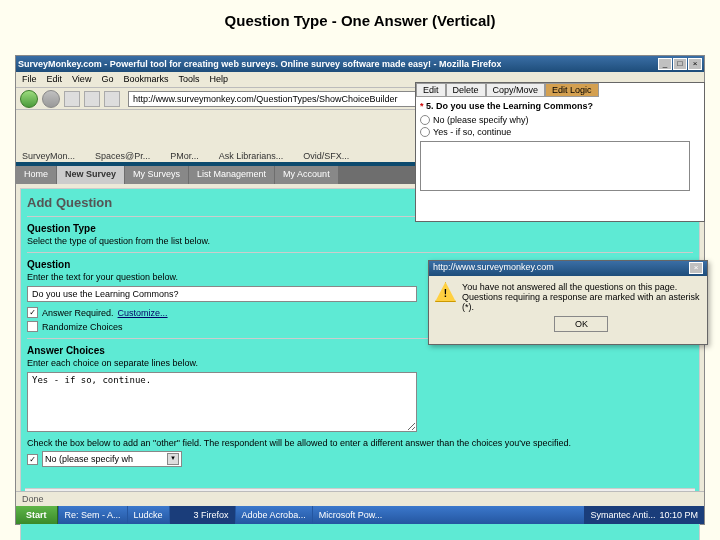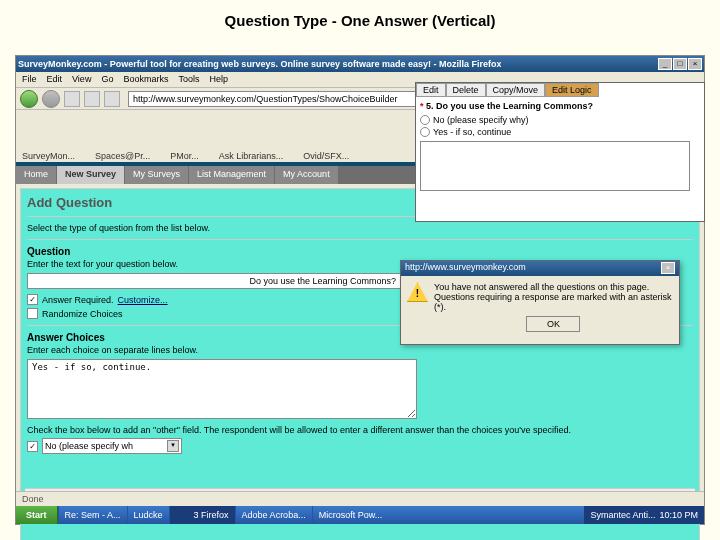--- a/index.html
+++ b/index.html
@@ -20,21 +20,21 @@
   .bm-item { display:flex; align-items:center; gap:2px; }
   .nav-tabs { background:#6e6e6e; height:18px; display:flex; gap:1px; padding:0; font-size:9px; }
   .nav-tab { background:#888; color:#fff; padding:3px 8px; }
   .nav-tab.active { background:#ccc; color:#333; font-weight:bold; }
   .content { background:#5eead4; border:1px solid #ccc; margin:4px; height: 355px; overflow:hidden; padding:6px; position:relative; }
   .add-q { font-size:13px; font-weight:bold; color:#555; margin-bottom:6px; }
   .section-label { font-weight:bold; font-size:10px; margin-top:6px; }
   .section-desc { font-size:9px; margin:2px 0; }
   .dropdown { width:195px; height:16px; border:1px solid #888; background:#fff; font-size:9px; padding:1px 2px; display:flex; justify-content:space-between; align-items:center; }
   .dd-arrow { width:12px; height:12px; background:#ddd; border:1px solid #888; font-size:7px; text-align:center; }
-  .textinput { width:390px; height:16px; border:1px solid #888; background:#fff; font-size:9px; padding:1px 20px; margin:2px 0;text-align:right; }
+  .textinput { width:390px; height:16px; border:1px solid #888; background:#fff; font-size:9px; padding:1px 4px; margin:2px 0; }
   .textarea { width:390px; height:60px; border:1px solid #888; background:#fff; font-size:9px; padding:2px 4px; margin:2px 0; }
   .chkline { display:flex; align-items:center; gap:4px; font-size:9px; margin:3px 0; }
   .chk { width:11px; height:11px; border:1px solid #888; background:#fff; display:inline-flex; align-items:center; justify-content:center; font-size:8px; }
   .link { color:#006; text-decoration:underline; }
   .smalltext { font-size:9px; margin:2px 0; }
   hr { border:none; border-top:1px solid #ccc; margin:6px 0; }
   .footer-bar { background:#eee; border-top:1px solid #ccc; position:absolute; bottom:24px; left:4px; right:4px; height:30px; display:flex; justify-content:space-between; align-items:center; padding:0 6px; font-size:9px; }
   .footer-btn { background:#ddd; border:1px solid #999; padding:1px 6px; margin-left:4px; }
   .done-bar { position:absolute; bottom:18px; left:0; padding:2px 6px; font-size:9px; color:#555; background:#ece9d8; width:100%; border-top:1px solid #bbb; }
   .taskbar { position:absolute; bottom:0; left:0; right:0; height:18px; background:linear-gradient(#3b78cc,#2456a0); display:flex; align-items:center; font-size:9px; color:#fff; }
@@ -47,21 +47,21 @@
   .ov1-tabs { height:14px; display:flex; font-size:9px; }
   .ov1-tab { padding:1px 6px; border:1px solid #999; background:#eee; }
   .ov1-tab.orange { background:#d4a050; color:#000; }
   .ov1-body { padding:4px; }
   .ov1-q { font-weight:bold; font-size:9px; margin-bottom:4px; }
   .ov1-q .ast { color:#c00; }
   .radio { width:10px; height:10px; border:1px solid #888; border-radius:50%; background:#fff; display:inline-block; margin-right:3px; }
   .ov1-opt { font-size:9px; margin:2px 0; display:flex; align-items:center; }
   .ov1-ta { width:270px; height:50px; border:1px solid #888; margin-top:4px; }
 
-  .overlay2 { position:absolute; left:400px; top:260px; width:280px; height:85px; background:#ece9d8; border:1px solid #666; box-shadow:2px 2px 5px rgba(0,0,0,0.3); }
+  .overlay2 { position:absolute; left:428px; top:260px; width:280px; height:85px; background:#ece9d8; border:1px solid #666; box-shadow:2px 2px 5px rgba(0,0,0,0.3); }
   .ov2-title { background:linear-gradient(#3a6ea5,#1e4d7a); height:15px; color:#fff; font-size:9px; padding:1px 4px; display:flex; justify-content:space-between; }
   .ov2-body { padding:6px; display:flex; gap:6px; align-items:flex-start; }
   .warn-icon { width:22px; height:20px; background:#ffd040; border:1px solid #cc9900; clip-path: polygon(50% 0, 100% 100%, 0 100%); position:relative; }
   .warn-icon::after { content:"!"; position:absolute; left:50%; top:5px; transform:translateX(-50%); font-weight:bold; color:#000; }
   .ov2-text { font-size:9px; }
   .ov2-btn { display:block; margin:4px auto 0; width:54px; height:16px; border:1px solid #888; background:#ece9d8; font-size:9px; text-align:center; line-height:14px; }
 </style>
 </head>
 <body>
 
@@ -105,20 +105,21 @@
     <span class="nav-tab">Home</span>
     <span class="nav-tab active">New Survey</span>
     <span class="nav-tab">My Surveys</span>
     <span class="nav-tab">List Management</span>
     <span class="nav-tab">My Account</span>
   </div>
 
   <div class="content">
     <div class="add-q">Add Question</div>
     <hr>
+    <div class="section-label">Question Type</div>
     <div class="section-desc">Select the type of question from the list below.</div>
     <hr>
     <div class="section-label">Question</div>
     <div class="section-desc">Enter the text for your question below.</div>
     <input class="textinput" value="Do you use the Learning Commons?" style="">
     <div class="chkline">
       <span class="chk">✓</span>
       <span>Answer Required.</span>
       <span class="link">Customize...</span>
     </div>

